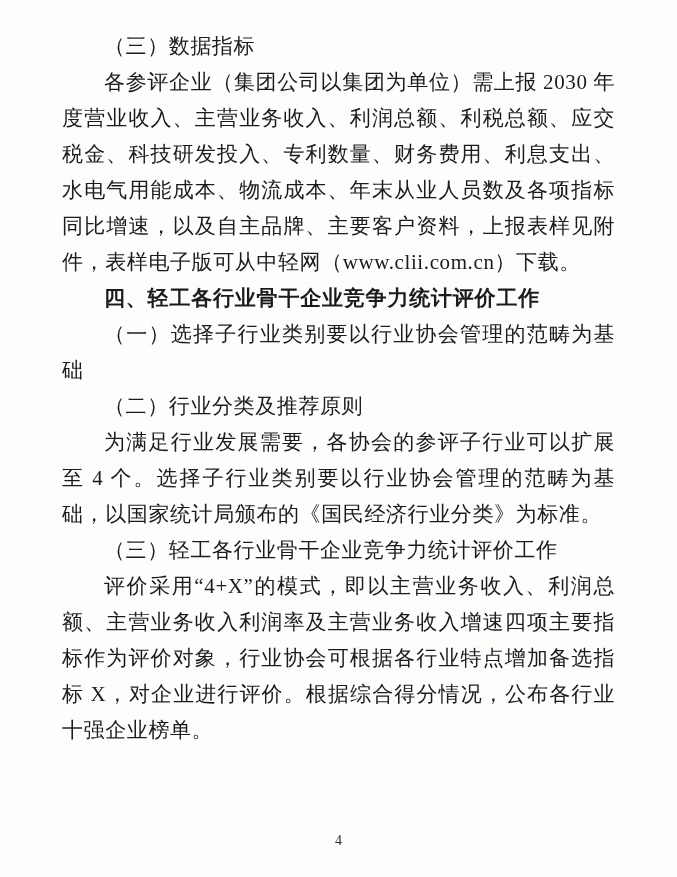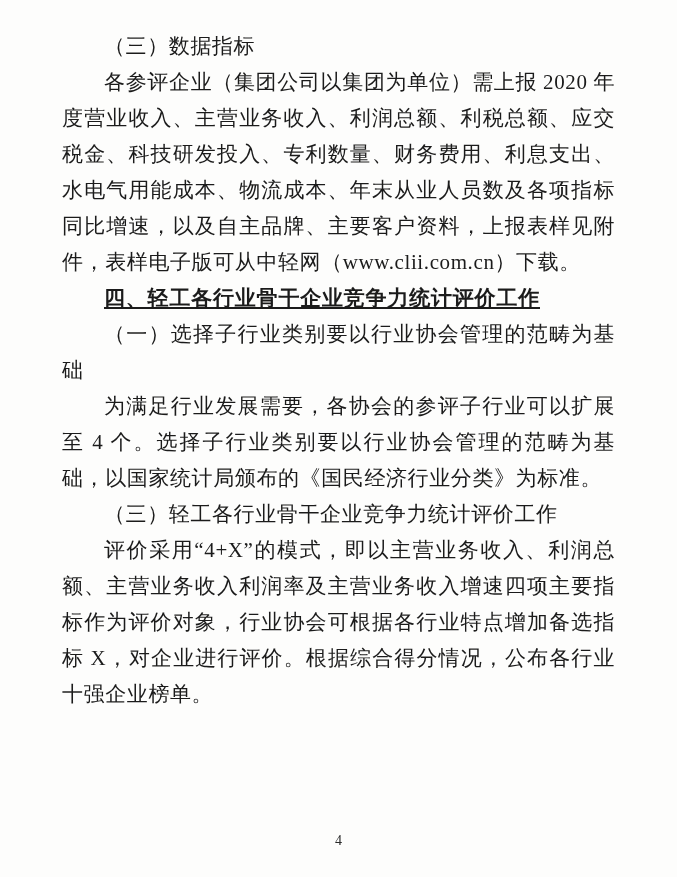--- a/index.html
+++ b/index.html
@@ -33,21 +33,20 @@
   p {
     margin: 0;
   }
   .para {
     text-indent: 2em;
   }
   .heading {
     text-indent: 2em;
     font-weight: bold;
     letter-spacing: 0.8px;
-    text-decoration: underline;
   }
   .sub-heading {
     text-indent: 2em;
   }
   .page-number {
     position: absolute;
     bottom: 28px;
     left: 0;
     width: 677px;
     text-align: center;
@@ -57,27 +56,28 @@
   }
 </style>
 </head>
 <body>
 
 <div class="page">
   <div class="doc-body">
 
     <p class="sub-heading">（三）数据指标</p>
 
-    <p class="para">各参评企业（集团公司以集团为单位）需上报 2020 年度营业收入、主营业务收入、利润总额、利税总额、应交税金、科技研发投入、专利数量、财务费用、利息支出、水电气用能成本、物流成本、年末从业人员数及各项指标同比增速，以及自主品牌、主要客户资料，上报表样见附件，表样电子版可从中轻网（www.clii.com.cn）下载。</p>
+    <p class="para">各参评企业（集团公司以集团为单位）需上报 2030 年度营业收入、主营业务收入、利润总额、利税总额、应交税金、科技研发投入、专利数量、财务费用、利息支出、水电气用能成本、物流成本、年末从业人员数及各项指标同比增速，以及自主品牌、主要客户资料，上报表样见附件，表样电子版可从中轻网（www.clii.com.cn）下载。</p>
 
     <p class="heading">四、轻工各行业骨干企业竞争力统计评价工作</p>
 
     <p class="sub-heading">（一）选择子行业类别要以行业协会管理的范畴为基础</p>
 
 
+    <p class="sub-heading">（二）行业分类及推荐原则</p>
 
     <p class="para">为满足行业发展需要，各协会的参评子行业可以扩展至 4 个。选择子行业类别要以行业协会管理的范畴为基础，以国家统计局颁布的《国民经济行业分类》为标准。</p>
 
     <p class="sub-heading">（三）轻工各行业骨干企业竞争力统计评价工作</p>
 
     <p class="para">评价采用“4+X”的模式，即以主营业务收入、利润总额、主营业务收入利润率及主营业务收入增速四项主要指标作为评价对象，行业协会可根据各行业特点增加备选指标 X，对企业进行评价。根据综合得分情况，公布各行业十强企业榜单。</p>
 
   </div>
 
   <div class="page-number">4</div>

